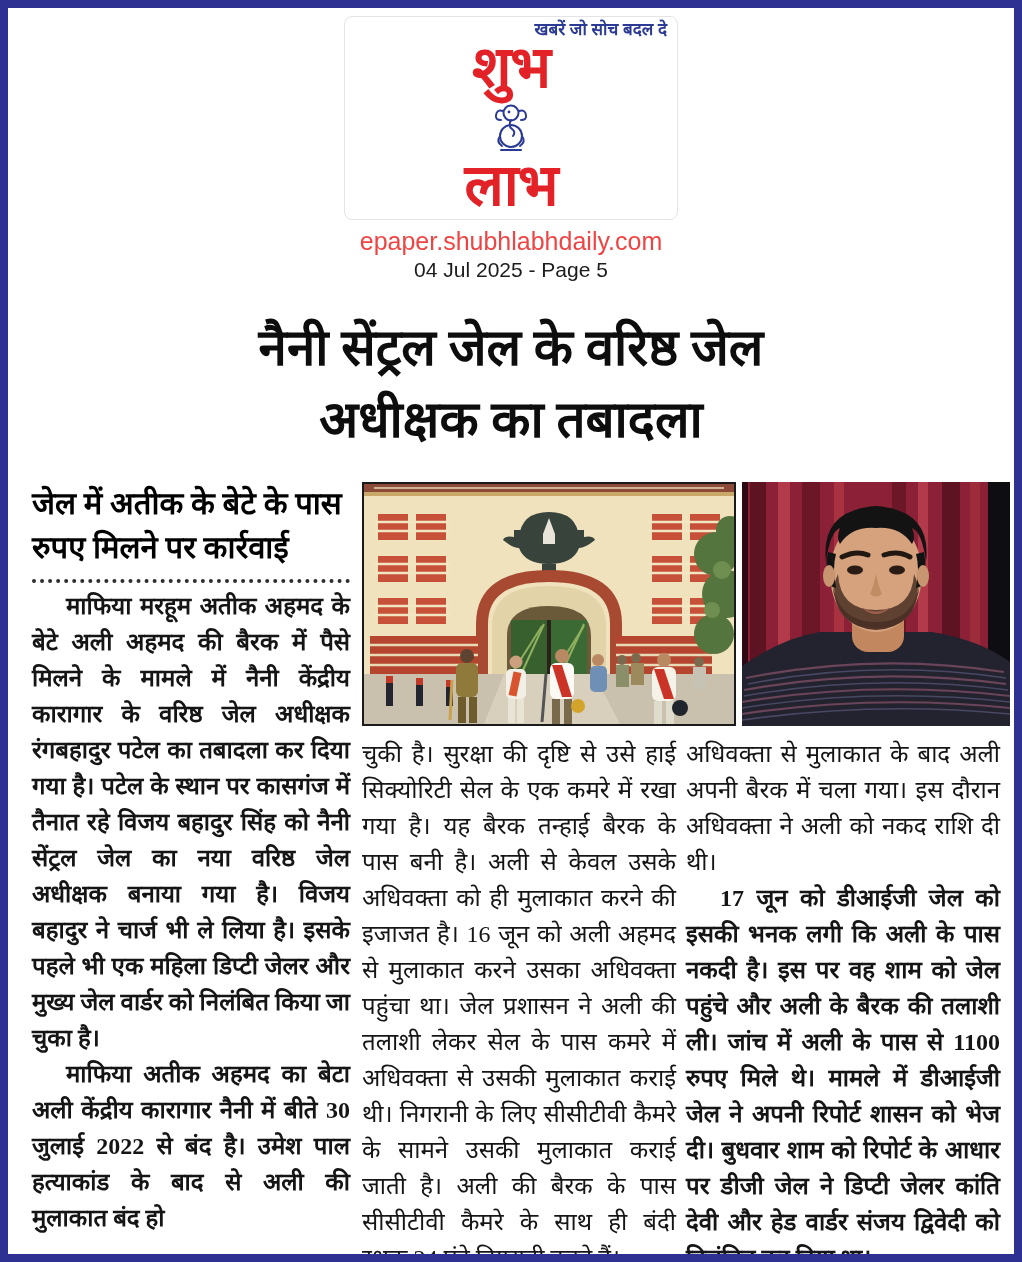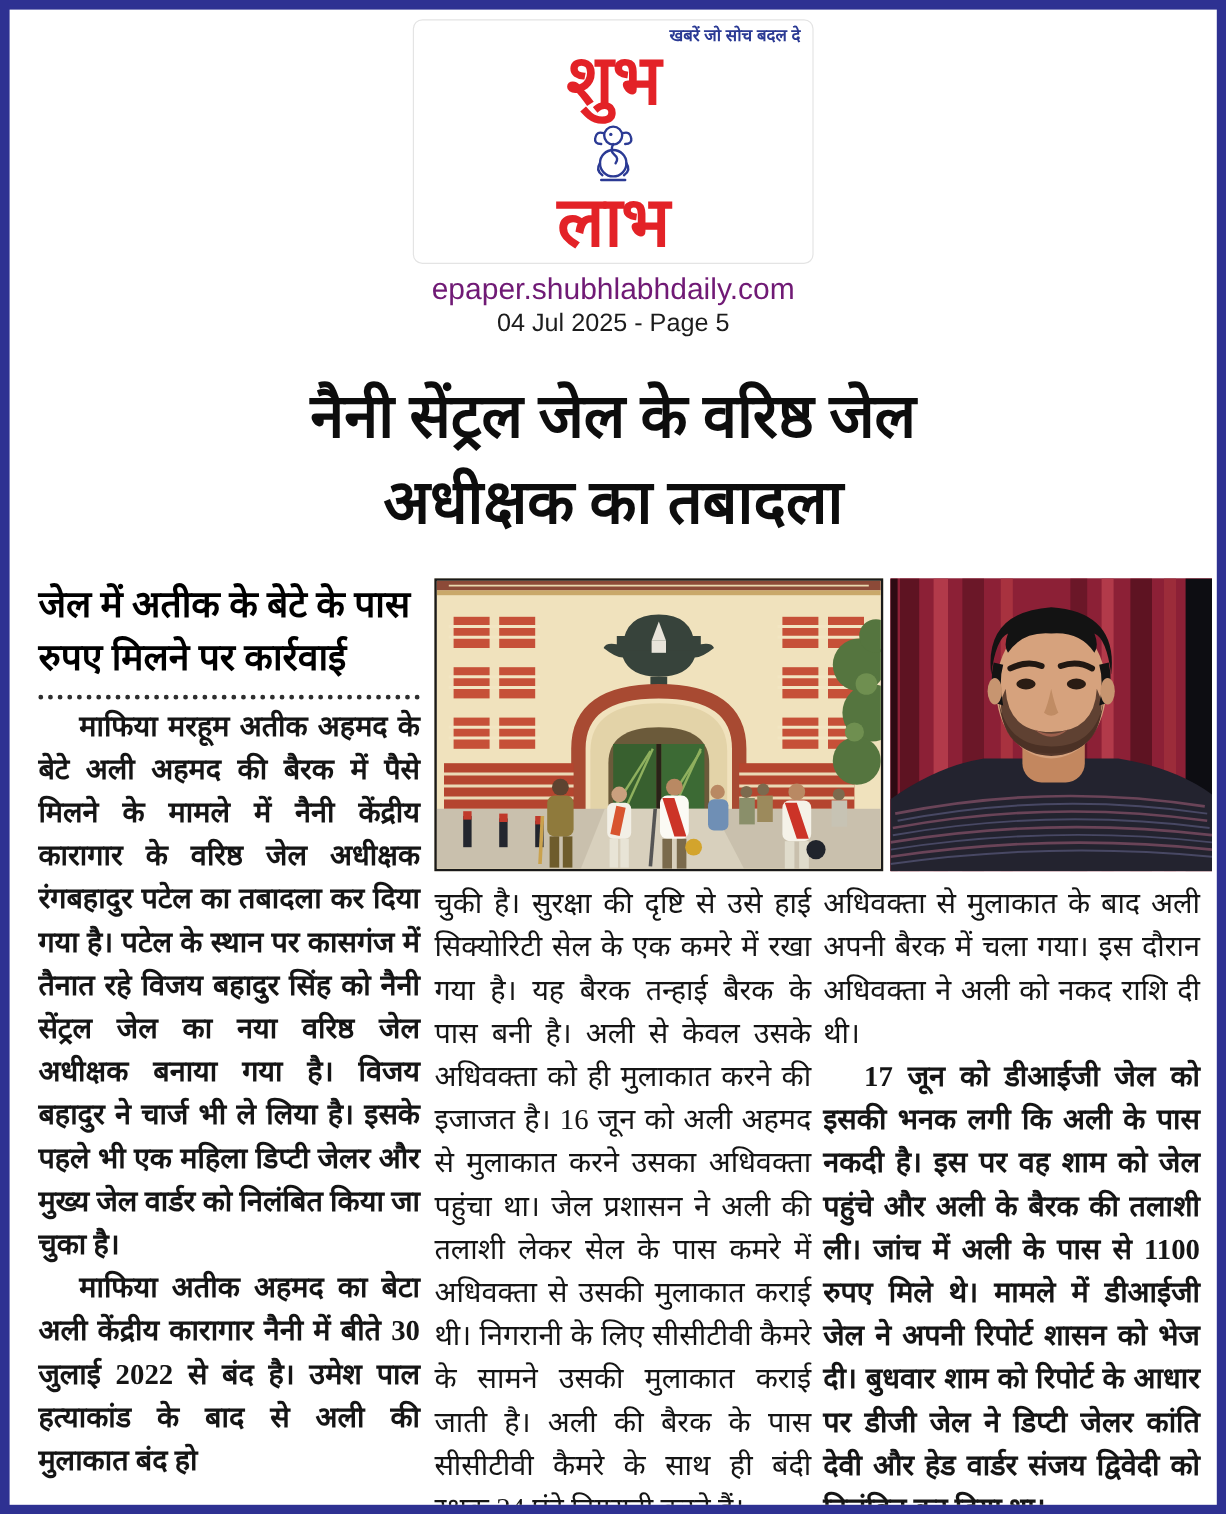--- a/index.html
+++ b/index.html
@@ -8,31 +8,31 @@
     width:1022px; height:1262px; margin:0 auto; background:#ffffff;
     border:8px solid #2e3192; overflow:hidden; position:relative;
   }
   
   .masthead { text-align:center; }
   .masthead-box {
     width:334px; margin:8px auto 0; border:1px solid #e4e4e4; border-radius:8px;
     padding:3px 10px 2px; background:#fff;
   }
   .tagline-top {
-    text-align:right; color:#2b3a94; font-weight:bold; font-size:14px;
+    text-align:right; color:#2b3a94; font-weight:bold; font-size:17px;
     font-family:"Liberation Sans", sans-serif; line-height:19px;
   }
   .logo-row { display:flex; justify-content:center; align-items:center; gap:1px; margin-top:-2px;flex-direction:column; }
   .logo-text { color:#e32227; font-size:58px; font-weight:bold; line-height:62px; letter-spacing:-1px; }
   .ganesha { width:40px; height:54px; flex:none; margin:0 1px; }
   .tagline-bottom {
     text-align:right; color:#e32227; font-weight:bold; font-size:15px;
     line-height:17px; margin-top:-6px; font-family:"Liberation Sans", sans-serif;
   }
-  .site-url { font-size:25px; color:#701a75; margin-top:7px; font-family:"Liberation Sans", sans-serif; }
+  .site-url { font-size:25px; color:#ef4444; margin-top:7px; font-family:"Liberation Sans", sans-serif; }
   .page-date { font-size:21px; color:#1c1c1c; margin-top:2px; font-family:"Liberation Sans", sans-serif; }
   
   .headline { text-align:center; margin-top:30px; color:#0d0d0d; }
   .headline div { font-size:51px; font-weight:bold; line-height:72px; }
   
   .content { display:flex; gap:12px; padding:26px 14px 0 24px; }
   .col1 { width:318px; flex:none; }
   .right-wrap { flex:1; min-width:0; }
   .photos { display:flex; gap:6px; }
   .jail-photo { width:374px; height:244px; border:2px solid #1a1a1a; background:#efe0bd; flex:none; }

